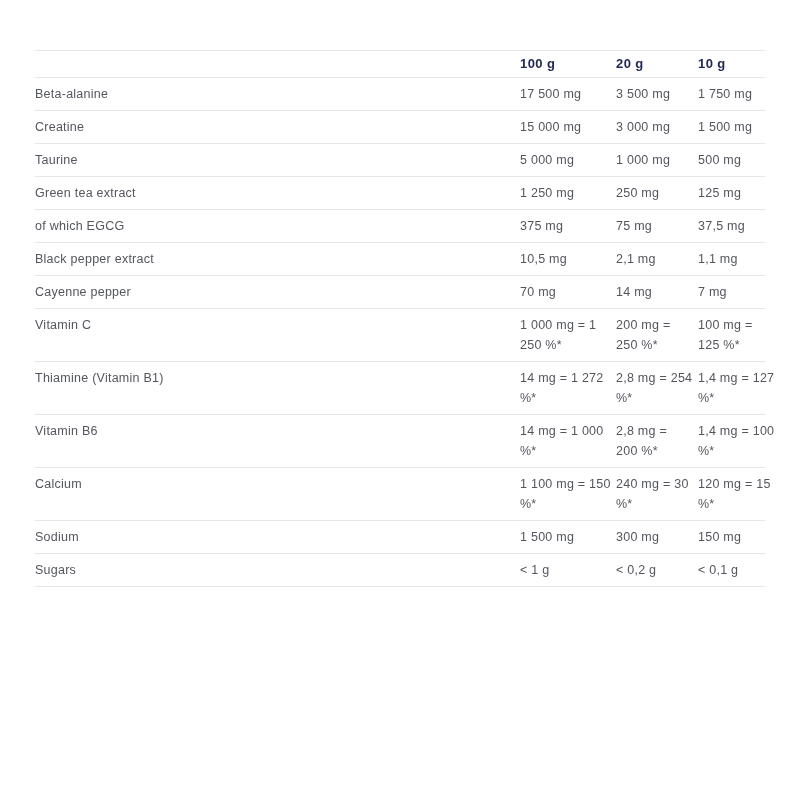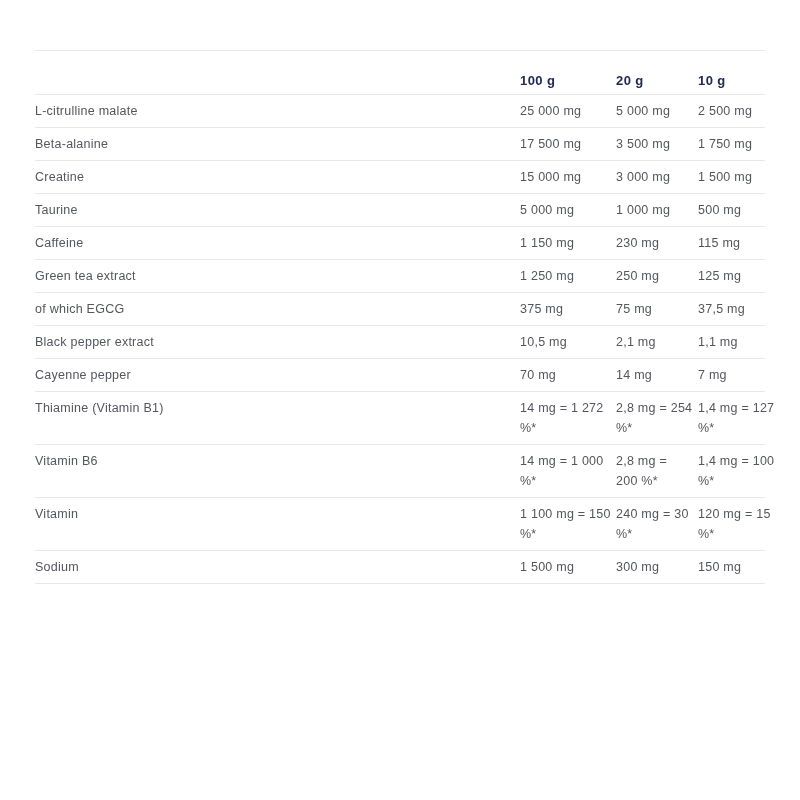--- a/index.html
+++ b/index.html
@@ -27,21 +27,21 @@
   .nutrition-table col.c-100  { width: 96px; }
   .nutrition-table col.c-20   { width: 82px; }
   .nutrition-table col.c-10   { width: 67px; }
 
   .nutrition-table thead th {
     text-align: left;
     font-size: 13px;
     font-weight: bold;
     letter-spacing: 0.4px;
     color: #222a54;
-    padding: 20px 0 4px 0;
+    padding: 3px 0 4px 0;
     border-top: 1px solid #e8e8e8;
     border-bottom: 1px solid #e8e8e8;
     line-height: 19px;
     white-space: pre;
   }
   .nutrition-table td {
     vertical-align: top;
     text-align: left;
     font-size: 12.5px;
     letter-spacing: 0.25px;
@@ -69,48 +69,36 @@
     <thead>
       <tr>
         <th></th>
         <th>100 g</th>
         <th>20 g</th>
         <th>10 g</th>
       </tr>
     </thead>
     <tbody>
         <tr>
-          <td class="label-cell">L-citrulline malate</td>
-          <td class="value-cell">25 000 mg</td>
-          <td class="value-cell">5 000 mg</td>
-          <td class="value-cell">2 500 mg</td>
-        </tr>
-        <tr>
           <td class="label-cell">Beta-alanine</td>
           <td class="value-cell">17 500 mg</td>
           <td class="value-cell">3 500 mg</td>
           <td class="value-cell">1 750 mg</td>
         </tr>
         <tr>
           <td class="label-cell">Creatine</td>
           <td class="value-cell">15 000 mg</td>
           <td class="value-cell">3 000 mg</td>
           <td class="value-cell">1 500 mg</td>
         </tr>
         <tr>
           <td class="label-cell">Taurine</td>
           <td class="value-cell">5 000 mg</td>
           <td class="value-cell">1 000 mg</td>
           <td class="value-cell">500 mg</td>
-        </tr>
-        <tr>
-          <td class="label-cell">Caffeine</td>
-          <td class="value-cell">1 150 mg</td>
-          <td class="value-cell">230 mg</td>
-          <td class="value-cell">115 mg</td>
         </tr>
         <tr>
           <td class="label-cell">Green tea extract</td>
           <td class="value-cell">1 250 mg</td>
           <td class="value-cell">250 mg</td>
           <td class="value-cell">125 mg</td>
         </tr>
         <tr>
           <td class="label-cell">of which EGCG</td>
           <td class="value-cell">375 mg</td>
@@ -123,47 +111,62 @@
           <td class="value-cell">2,1 mg</td>
           <td class="value-cell">1,1 mg</td>
         </tr>
         <tr>
           <td class="label-cell">Cayenne pepper</td>
           <td class="value-cell">70 mg</td>
           <td class="value-cell">14 mg</td>
           <td class="value-cell">7 mg</td>
         </tr>
         <tr>
+          <td class="label-cell">Vitamin C</td>
+          <td class="value-cell">1 000 mg = 1
+250 %*</td>
+          <td class="value-cell">200 mg =
+250 %*</td>
+          <td class="value-cell">100 mg =
+125 %*</td>
+        </tr>
+        <tr>
           <td class="label-cell">Thiamine (Vitamin B1)</td>
           <td class="value-cell">14 mg = 1 272
 %*</td>
           <td class="value-cell">2,8 mg = 254
 %*</td>
           <td class="value-cell">1,4 mg = 127
 %*</td>
         </tr>
         <tr>
           <td class="label-cell">Vitamin B6</td>
           <td class="value-cell">14 mg = 1 000
 %*</td>
           <td class="value-cell">2,8 mg =
 200 %*</td>
           <td class="value-cell">1,4 mg = 100
 %*</td>
         </tr>
         <tr>
-          <td class="label-cell">Vitamin</td>
+          <td class="label-cell">Calcium</td>
           <td class="value-cell">1 100 mg = 150
 %*</td>
           <td class="value-cell">240 mg = 30
 %*</td>
           <td class="value-cell">120 mg = 15
 %*</td>
         </tr>
         <tr>
           <td class="label-cell">Sodium</td>
           <td class="value-cell">1 500 mg</td>
           <td class="value-cell">300 mg</td>
           <td class="value-cell">150 mg</td>
         </tr>
+        <tr>
+          <td class="label-cell">Sugars</td>
+          <td class="value-cell">&lt; 1 g</td>
+          <td class="value-cell">&lt; 0,2 g</td>
+          <td class="value-cell">&lt; 0,1 g</td>
+        </tr>
       </tbody>
   </table>
 </div>
 
 </body></html>

